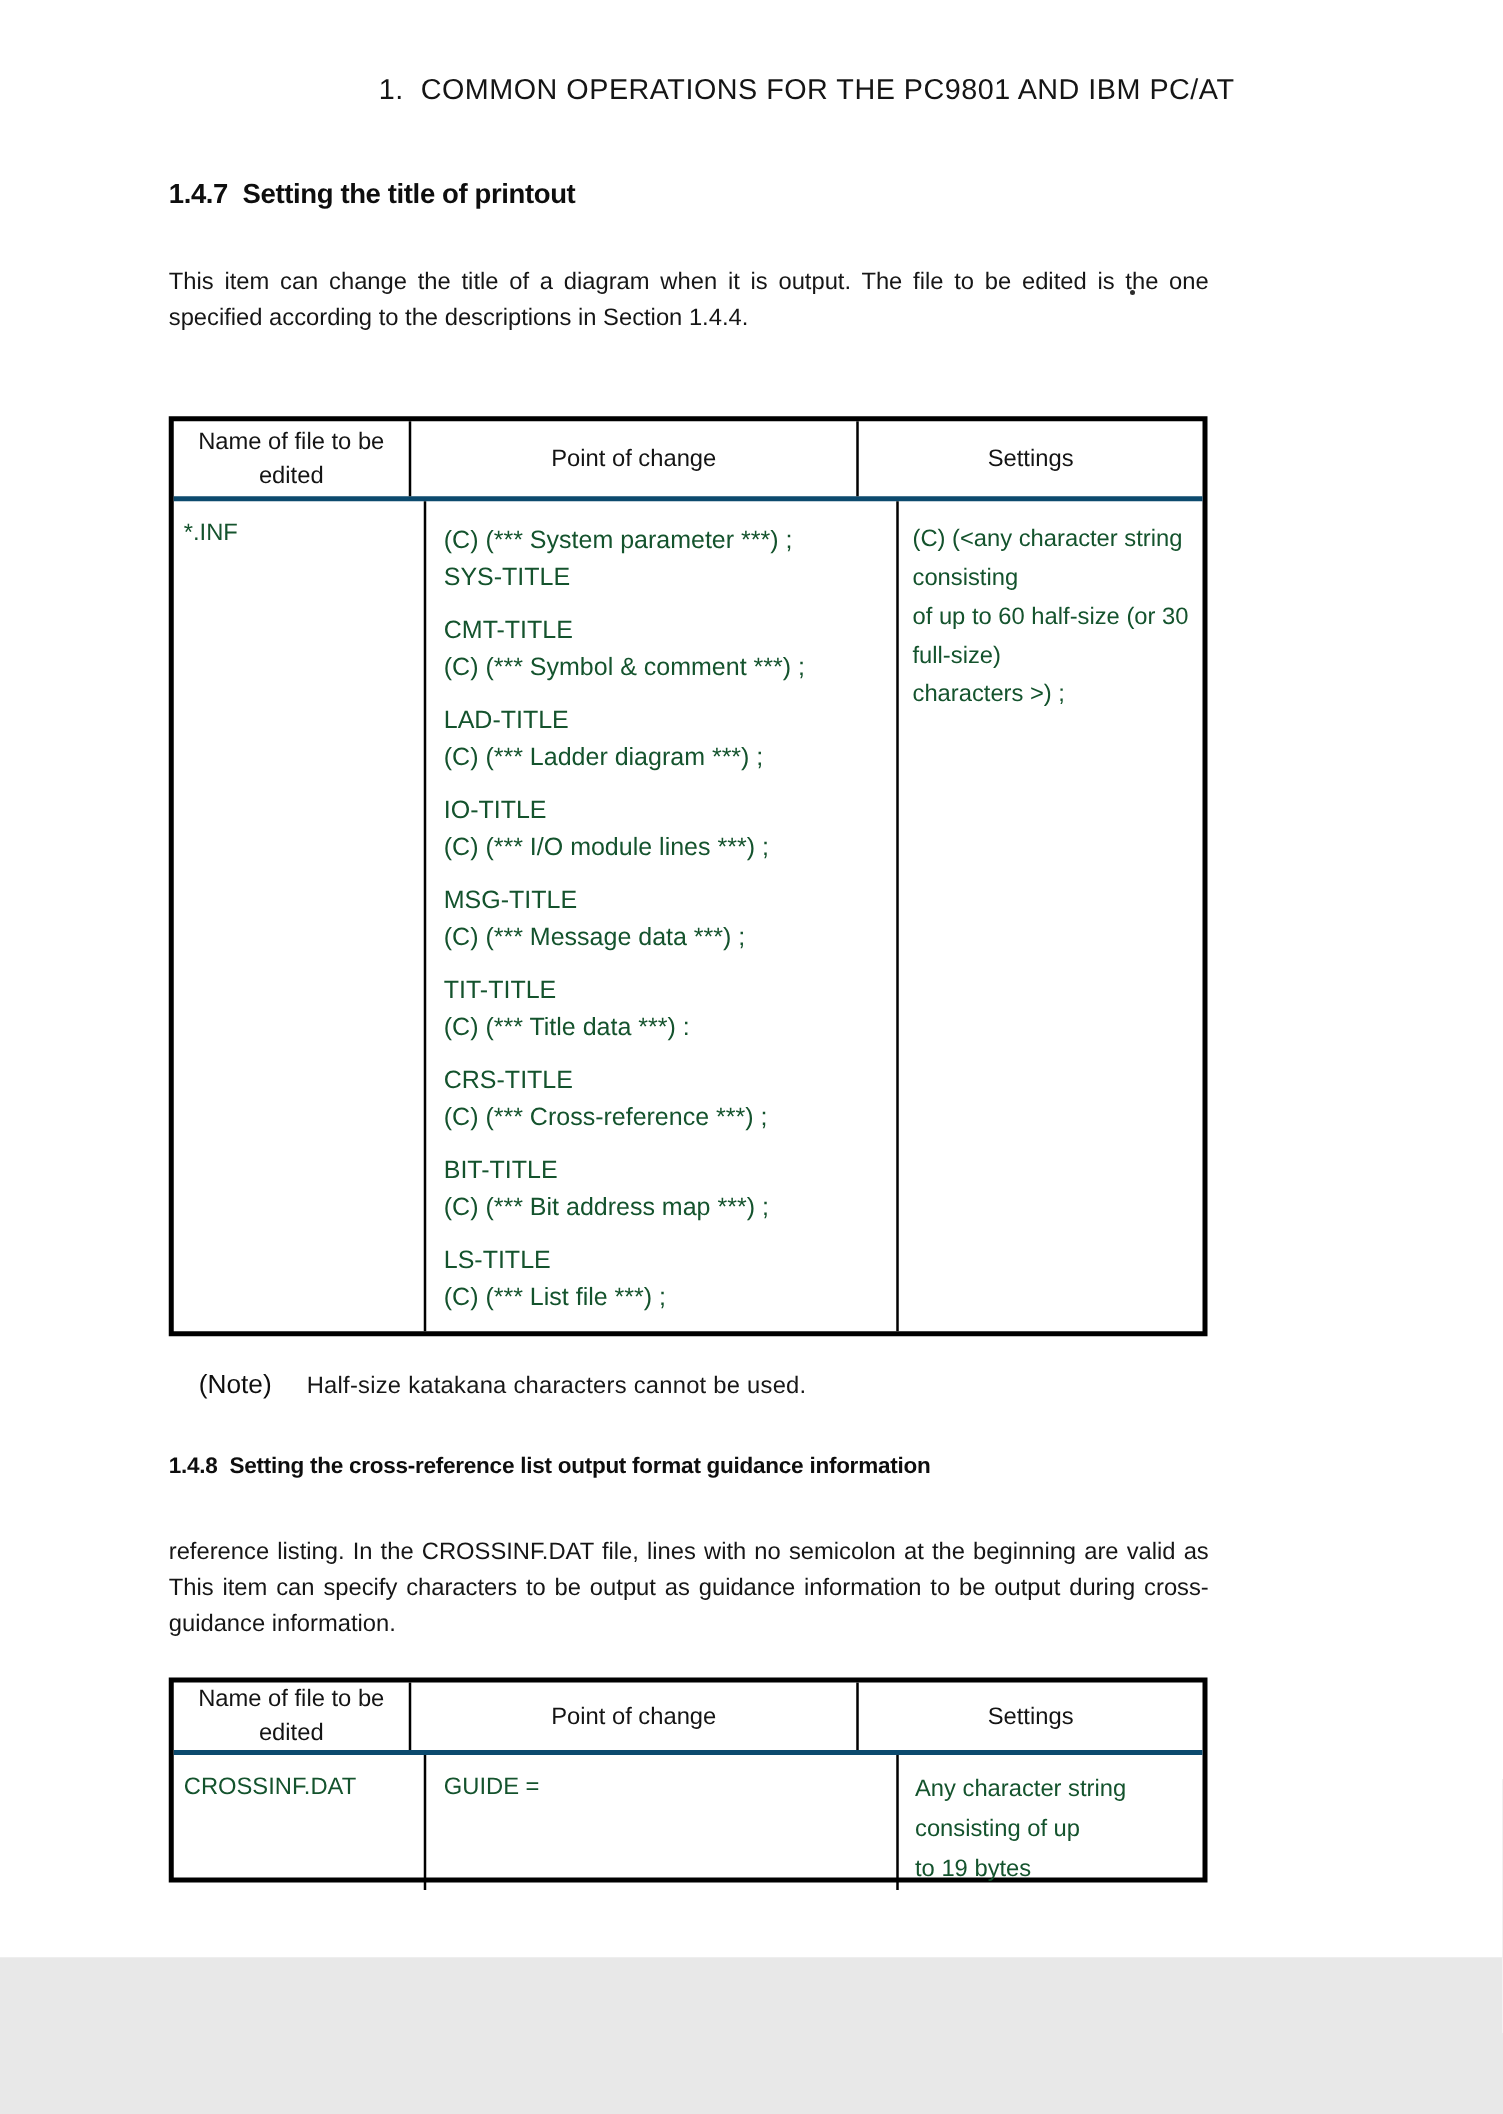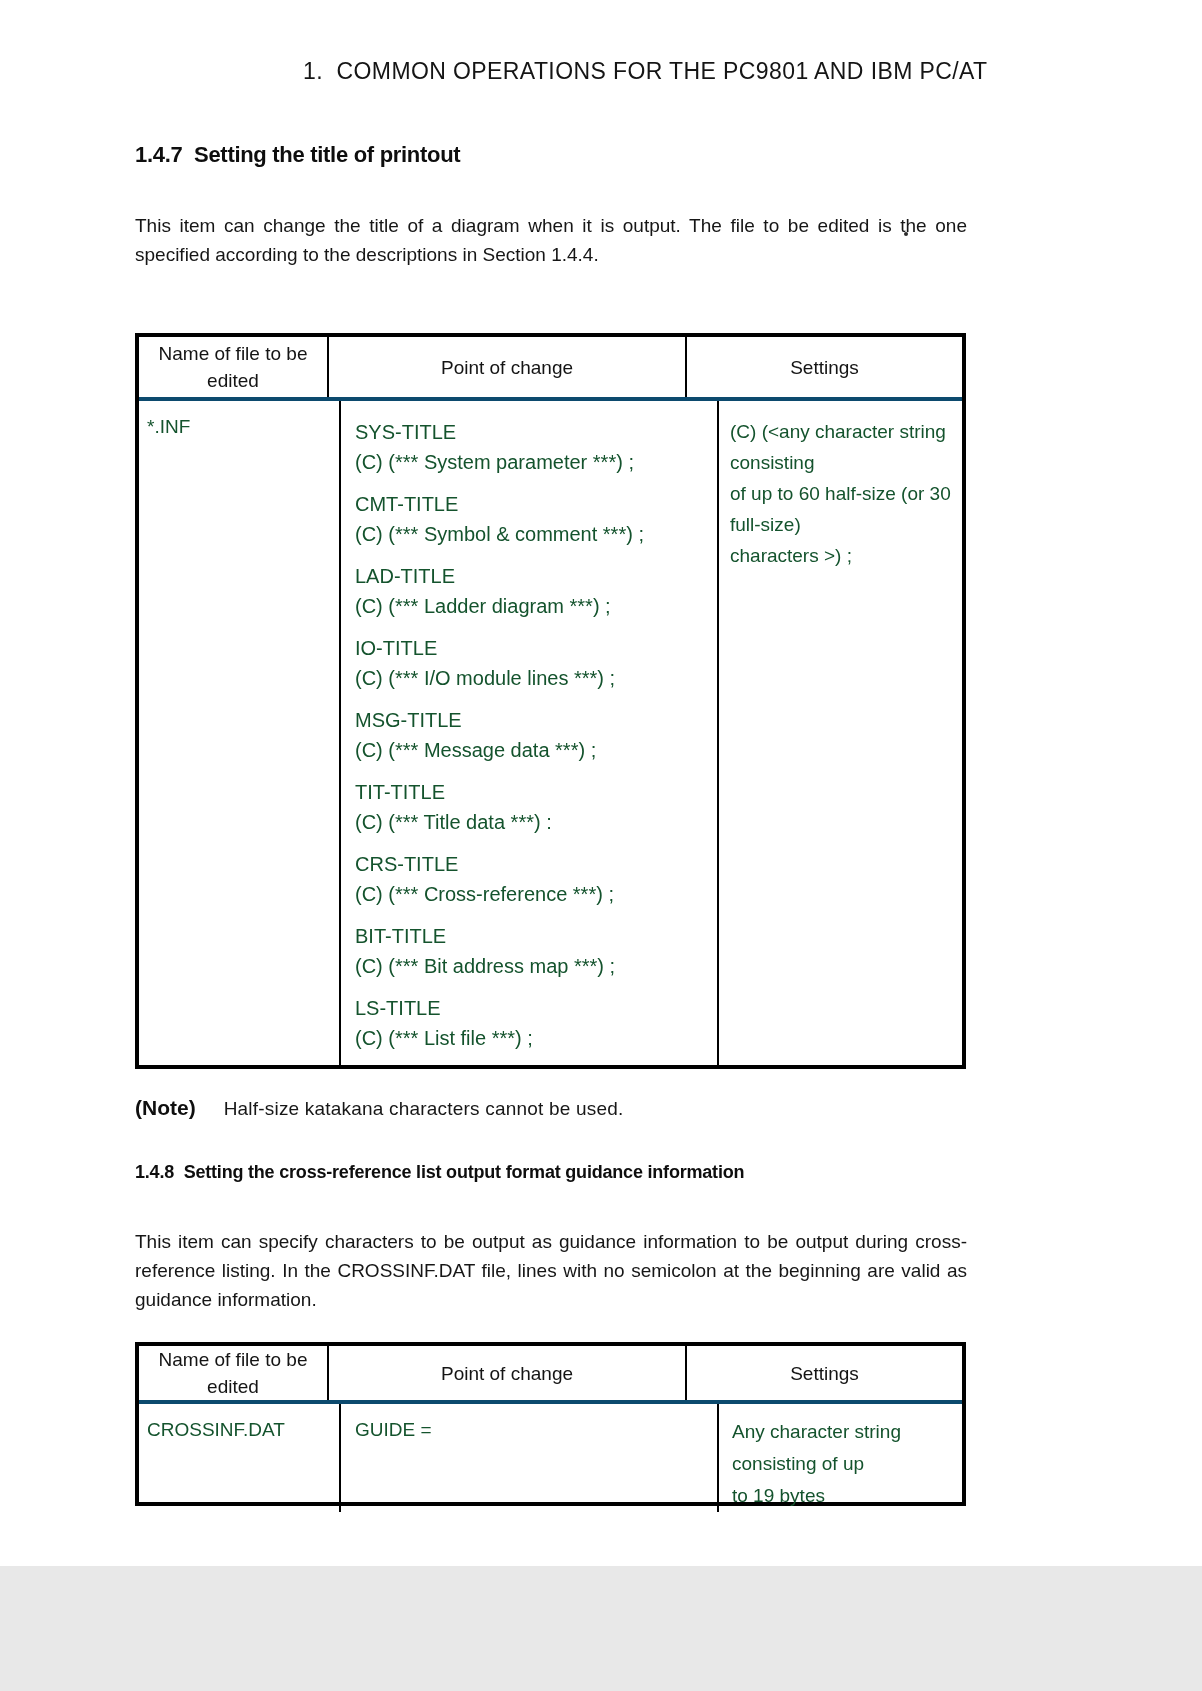--- a/index.html
+++ b/index.html
@@ -56,21 +56,21 @@
   .t1 .cell-file{padding:15px 4px 0 8px;}
   .t1 .cell-change{padding:16px 6px 0 14px;}
   .t1 .cell-settings{padding:15px 8px 0 11px;line-height:31px;font-size:19px;}
   .change-block{margin-bottom:12px;line-height:30px;font-size:20px;}
   .change-block .cb-line{white-space:pre;}
   .t2 .cell-file{padding:15px 4px 0 8px;}
   .t2 .cell-change{padding:15px 6px 0 14px;}
   .t2 .cell-settings{padding:12px 8px 0 13px;line-height:32px;font-size:19px;}
   
   .note{left:135px;top:1096px;display:flex;align-items:baseline;}
-  .note-label{font-size:21px;font-weight:bold;white-space:pre;color:#0f0f0f;}
+  .note-label{font-size:21px;font-weight:normal;white-space:pre;color:#0f0f0f;margin-left:24px;}
   .note-text{font-size:19px;margin-left:28px;letter-spacing:0.2px;color:#171717;}
   .page-footer{
     left:551px;top:1605px;
     font-size:21px;font-weight:bold;letter-spacing:1px;
     white-space:pre;color:#111;
   }
   .speck{left:904px;top:232px;width:4px;height:4px;background:#2c2c2c;border-radius:50%;}
 </style>
 </head>
 <body>
@@ -99,22 +99,22 @@
       </div>
       <div class="col-settings hc">
         <div>Settings</div>
       </div>
     </div>
     <div class="t-body">
       <div class="col-file cell cell-file">*.INF</div>
       <div class="col-change cell cell-change">
 
       <div class="change-block">
+            <div class="cb-line">(C) (*** System parameter ***) ;</div>
             <div class="cb-line">SYS-TITLE</div>
-            <div class="cb-line">(C) (*** System parameter ***) ;</div>
           </div>
           <div class="change-block">
             <div class="cb-line">CMT-TITLE</div>
             <div class="cb-line">(C) (*** Symbol &amp; comment ***) ;</div>
           </div>
           <div class="change-block">
             <div class="cb-line">LAD-TITLE</div>
             <div class="cb-line">(C) (*** Ladder diagram ***) ;</div>
           </div>
           <div class="change-block">
@@ -151,22 +151,22 @@
   </div>
 
   <div class="abs note">
     <span class="note-label">(Note)</span>
     <span class="note-text">Half-size katakana characters cannot be used.</span>
   </div>
 
   <div class="abs h-148">1.4.8  Setting the cross-reference list output format guidance information</div>
 
   <div class="abs para p-148">
+    <div class="pline stretch">reference listing.  In the CROSSINF.DAT file, lines with no semicolon at the beginning are valid as</div>
     <div class="pline stretch">This item can specify characters to be output as guidance information to be output during cross-</div>
-    <div class="pline stretch">reference listing.  In the CROSSINF.DAT file, lines with no semicolon at the beginning are valid as</div>
     <div class="pline">guidance information.</div>
   </div>
 
   <div class="abs doc-table t2">
     <div class="t-head">
       <div class="col-file hc">
         <div>Name of file to be</div>
         <div>edited</div>
       </div>
       <div class="col-change hc">

